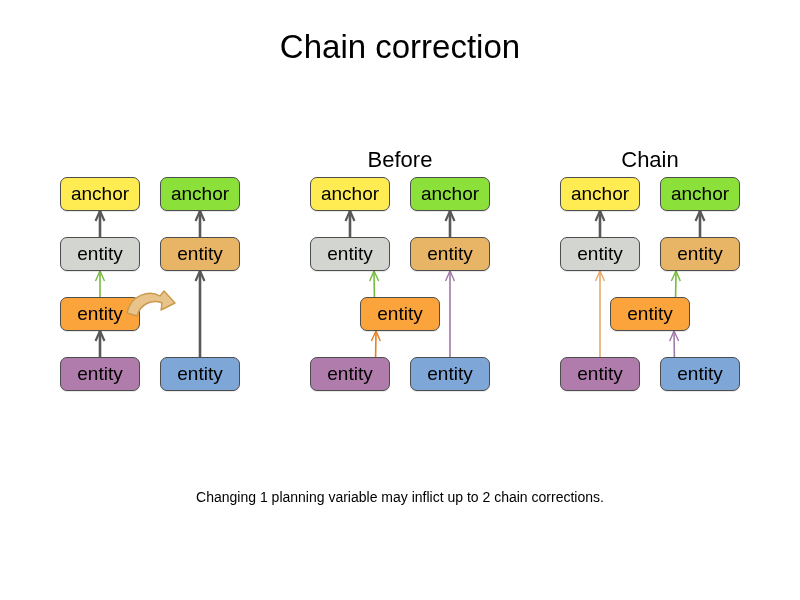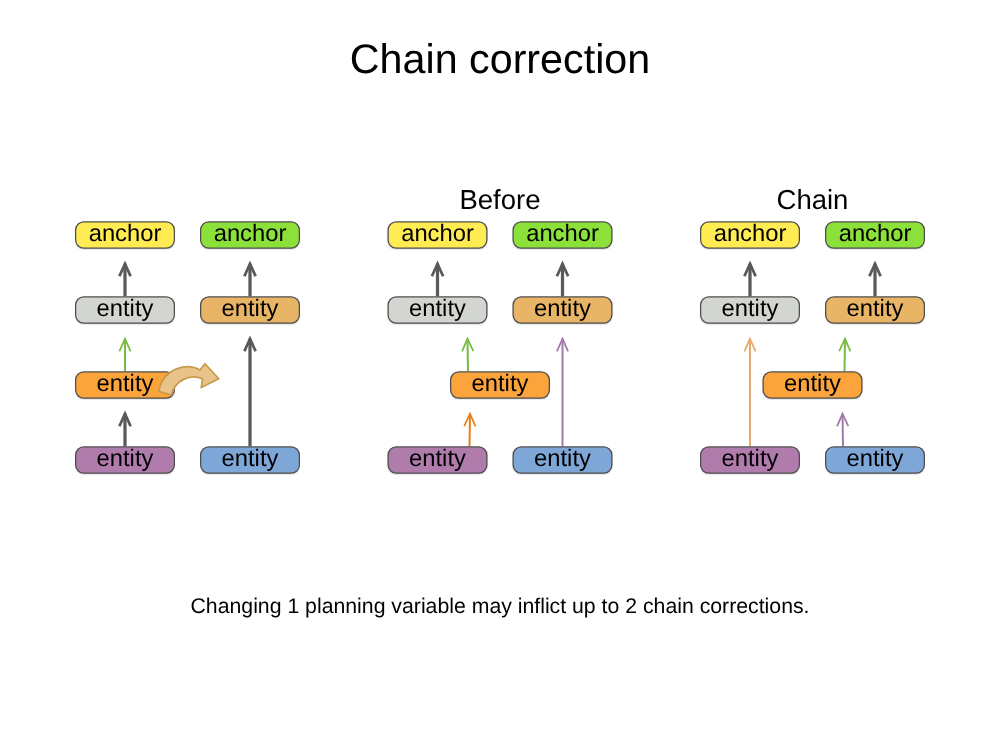--- a/index.html
+++ b/index.html
@@ -45,33 +45,33 @@
     line-height: 24px;
     color: #000;
     margin-top: 28px;
   }
   #label-before { left: 320px; }
   #label-after  { left: 570px; }
 
   .caption {
     position: absolute;
     left: 0;
-    top: 472px;
+    top: 484px;
     width: 800px;
     text-align: center;
-    font-size: 17px;
+    font-size: 14px;
     line-height: 26px;
     color: #000;
   }
 
   
   .node {
     position: absolute;
     width: 80px;
-    height: 22px;
+    height: 34px;
     box-sizing: border-box;
     border: 1.2px solid #4d4d4d;
     border-radius: 7px;
     display: flex;
     align-items: center;
     justify-content: center;
     font-size: 19px;
     line-height: 20px;
     color: #000;
     z-index: 3;

